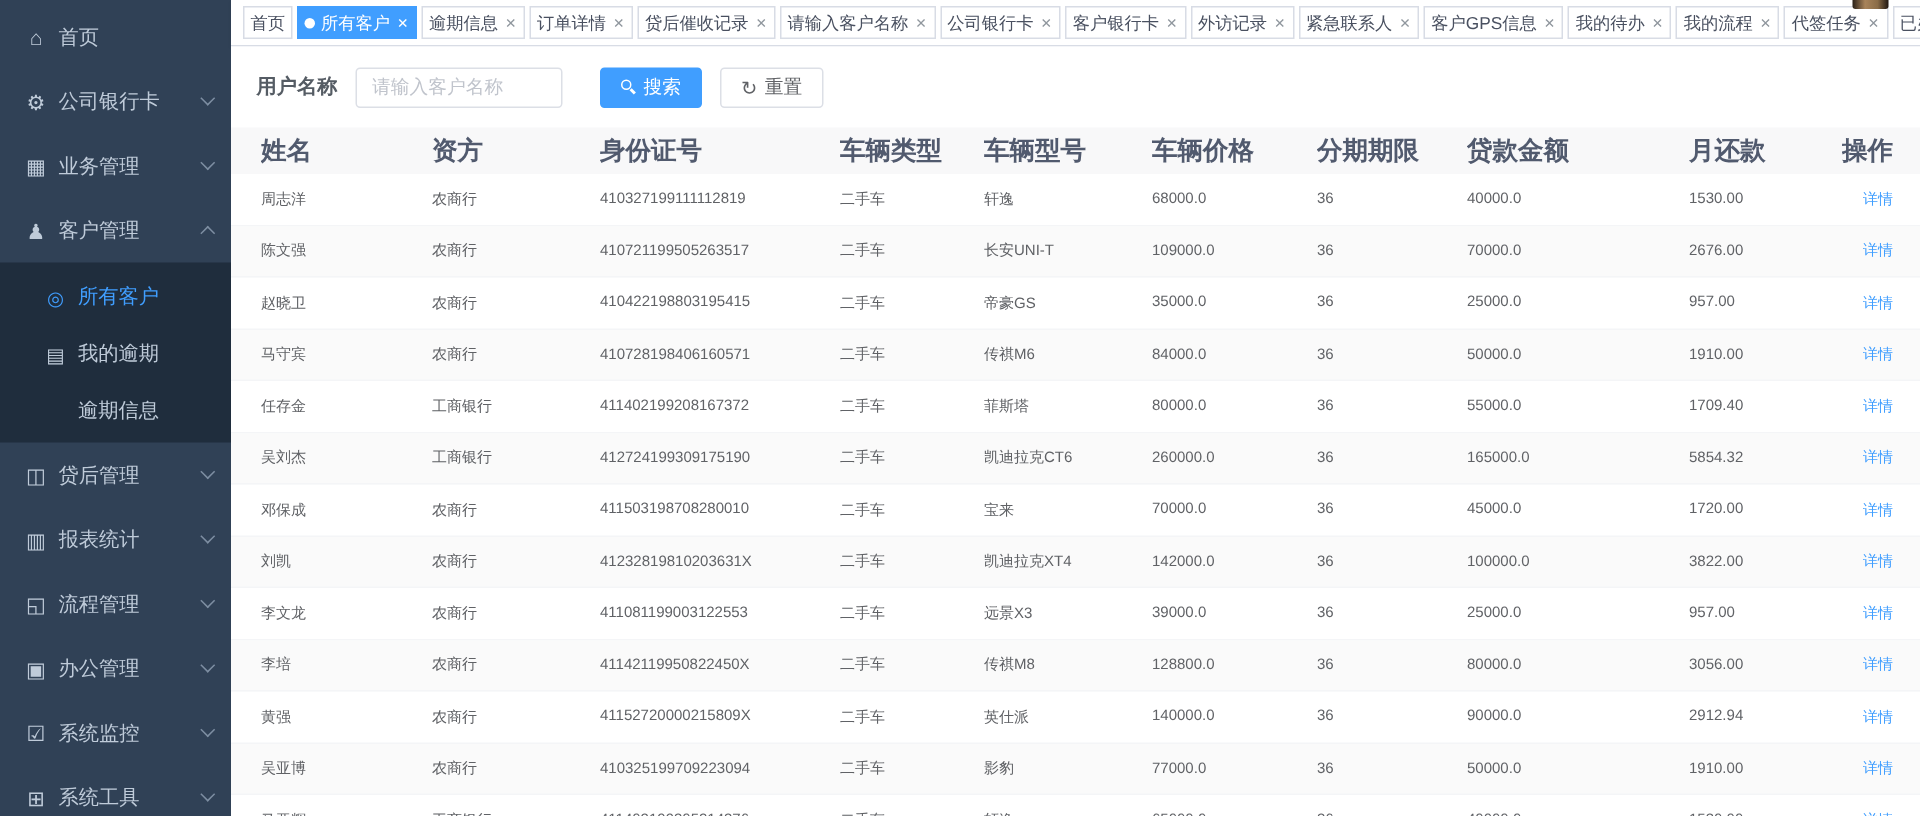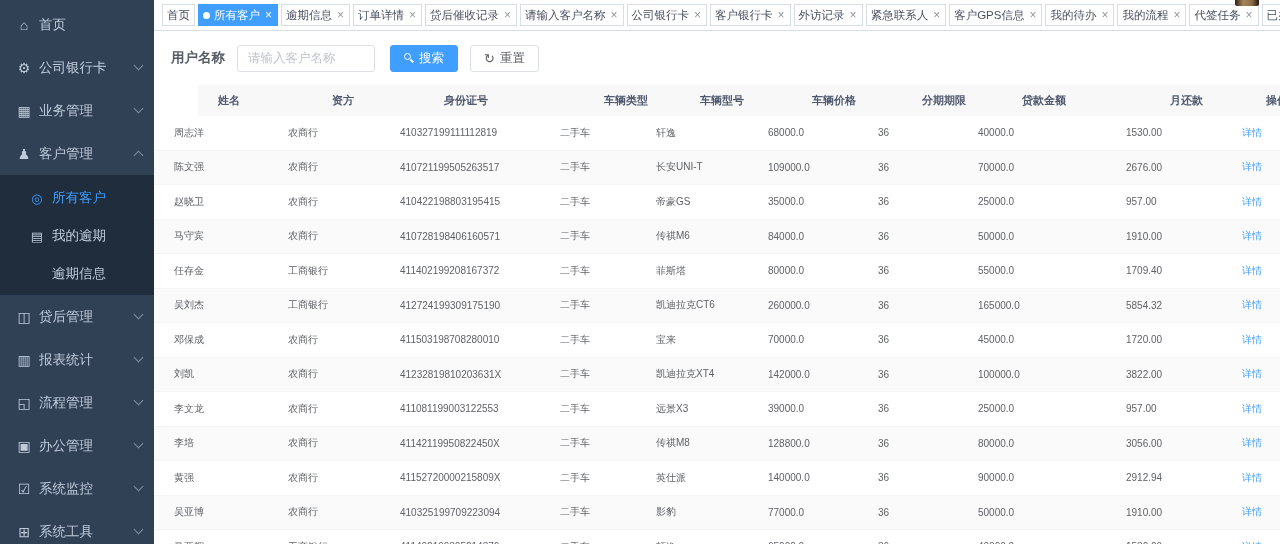--- a/index.html
+++ b/index.html
@@ -42,34 +42,34 @@
 
   
   .content { flex:1; background:#fff; min-height:0; }
   .search-row { height:54px; display:flex; align-items:center; padding-left:17px; }
   .search-row label { font-size:13.5px; font-weight:bold; color:#555c64; margin-right:12px; }
   .search-row input { width:138px; height:27px; border:1px solid #dcdfe6; border-radius:3px;
     padding:0 10px; font-size:12.5px; color:#606266; outline:none; font-family:inherit; }
   .search-row input::placeholder { color:#c0c4cc; }
   .btn { height:27px; display:inline-flex; align-items:center; gap:5px; border-radius:3px;
     font-size:12.5px; padding:0 13px; cursor:pointer; font-family:inherit; }
-  .btn.primary { background:#409eff; border:1px solid #409eff; color:#fff; margin-left:15px; }
+  .btn.primary { background:#409eff; border:1px solid #409eff; color:#fff; margin-left:25px; }
   .btn.plain { background:#fff; border:1px solid #dcdfe6; color:#606266; margin-left:12px; }
   .lens { width:10px; height:10px; position:relative; display:inline-block; }
   .lens::before { content:""; position:absolute; width:5px; height:5px;
     border:1.5px solid #fff; border-radius:50%; top:0; left:0; }
   .lens::after { content:""; position:absolute; width:4px; height:1.5px; background:#fff;
     transform:rotate(45deg); left:6px; top:7px; }
   .refresh { font-size:13px; line-height:1; }
 
   
   .grid-cols { display:grid;
     grid-template-columns:114px 112px 160px 96px 112px 110px 100px 148px 118px 1fr;
     padding:0 18px 0 20px; align-items:center; }
-  .thead { height:31px; background:#f8f8f9; color:#515a6e; font-weight:bold; font-size:11px;margin-left:44px; }
+  .thead { height:31px; background:#f8f8f9; color:#515a6e; font-weight:bold; font-size:17px; }
   .thead .cell:last-child { justify-self:end; }
   .trow { height:34.5px; font-size:10px; color:#606266; border-bottom:1px solid #f4f5f7; }
   .trow:nth-child(even) { background:#fafafa; }
   .cell { white-space:nowrap; overflow:hidden; }
   .link { color:#409eff; justify-self:end; cursor:pointer; }
 </style>
 </head>
 <body>
 
 <div class="app">

